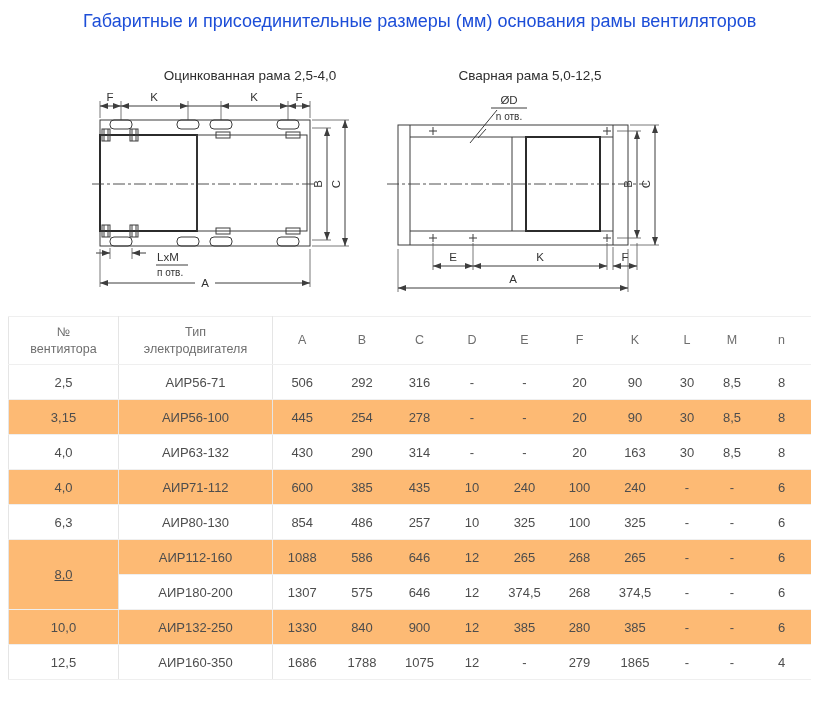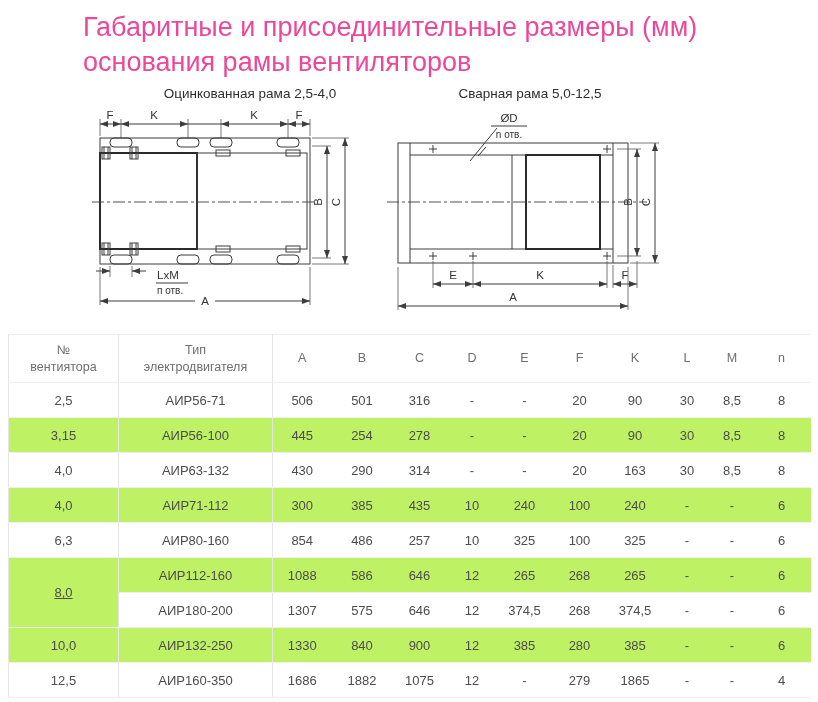--- a/index.html
+++ b/index.html
@@ -5,29 +5,29 @@
   * { box-sizing: border-box; }
   html,body { margin:0; padding:0; background:#fff; }
   body {
     width: 818px; height: 702px; overflow: hidden;
     font-family: "Liberation Sans", "DejaVu Sans", sans-serif;
     color: #4a4a4a;
   }
   .page-title {
     margin: 10px 40px 0 83px;
     max-width: 700px;
-    font-size: 27px;
+    font-size: 18px;
     line-height: 1.3;
-    color: #ec4899;
+    color: #1d4ed8;
     font-weight: 400;
   }
   .diagrams {
     position: relative;
     height: 240px;
-    margin-top: 1px;
+    margin-top: 30px;
   }
   .diagram-left  { position:absolute; left:20px;  top:0; }
   .diagram-right { position:absolute; left:385px; top:0; }
   svg .ln   { stroke:#3d3d3d; stroke-width:1; fill:none; }
   svg .thk  { stroke:#2b2b2b; stroke-width:2; fill:none; }
   svg .dim  { stroke:#3d3d3d; stroke-width:1; fill:none; }
   svg .ext  { stroke:#555;    stroke-width:0.8; fill:none; }
   svg .cl   { stroke:#3d3d3d; stroke-width:0.9; fill:none; stroke-dasharray:12 3 3 3; }
   svg .arr  { fill:#3d3d3d; stroke:none; }
   svg text  { fill:#333; stroke:none; font-family:"Liberation Sans","DejaVu Sans",sans-serif; }
@@ -51,21 +51,21 @@
     border-bottom: 1px solid #efefef;
   }
   table.dims thead th {
     height: 48px;
     font-size: 12.5px;
     color: #6e6e6e;
     line-height: 1.35;
   }
   table.dims tbody td { height: 35px; font-size: 13px; color: #4d4d4d; }
   .sep-r { border-right: 1px solid #e5e5e5; }
-  tr.stripe td { background: #bef264; }
+  tr.stripe td { background: #fdba74; }
   td.merged { background: #f6f6f6; text-decoration: underline; }
 </style>
 </head>
 <body>
 
 <h1 class="page-title">Габаритные и присоединительные размеры (мм) основания рамы вентиляторов</h1>
 
 <div class="diagrams">
 
   <svg class="diagram-left" width="360" height="240" viewBox="0 0 360 240">
@@ -269,21 +269,21 @@
       <th>L</th>
       <th>M</th>
       <th>n</th>
     </tr>
   </thead>
   <tbody>
     <tr>
       <td class="sep-r">2,5</td>
       <td class="sep-r">АИР56-71</td>
       <td>506</td>
-      <td>501</td>
+      <td>292</td>
       <td>316</td>
       <td>-</td>
       <td>-</td>
       <td>20</td>
       <td>90</td>
       <td>30</td>
       <td>8,5</td>
       <td>8</td>
     </tr>
     <tr class="stripe">
@@ -310,34 +310,34 @@
       <td>-</td>
       <td>20</td>
       <td>163</td>
       <td>30</td>
       <td>8,5</td>
       <td>8</td>
     </tr>
     <tr class="stripe">
       <td class="sep-r">4,0</td>
       <td class="sep-r">АИР71-112</td>
-      <td>300</td>
+      <td>600</td>
       <td>385</td>
       <td>435</td>
       <td>10</td>
       <td>240</td>
       <td>100</td>
       <td>240</td>
       <td>-</td>
       <td>-</td>
       <td>6</td>
     </tr>
     <tr>
       <td class="sep-r">6,3</td>
-      <td class="sep-r">АИР80-160</td>
+      <td class="sep-r">АИР80-130</td>
       <td>854</td>
       <td>486</td>
       <td>257</td>
       <td>10</td>
       <td>325</td>
       <td>100</td>
       <td>325</td>
       <td>-</td>
       <td>-</td>
       <td>6</td>
@@ -380,21 +380,21 @@
       <td>280</td>
       <td>385</td>
       <td>-</td>
       <td>-</td>
       <td>6</td>
     </tr>
     <tr>
       <td class="sep-r">12,5</td>
       <td class="sep-r">АИР160-350</td>
       <td>1686</td>
-      <td>1882</td>
+      <td>1788</td>
       <td>1075</td>
       <td>12</td>
       <td>-</td>
       <td>279</td>
       <td>1865</td>
       <td>-</td>
       <td>-</td>
       <td>4</td>
     </tr>
   </tbody>

